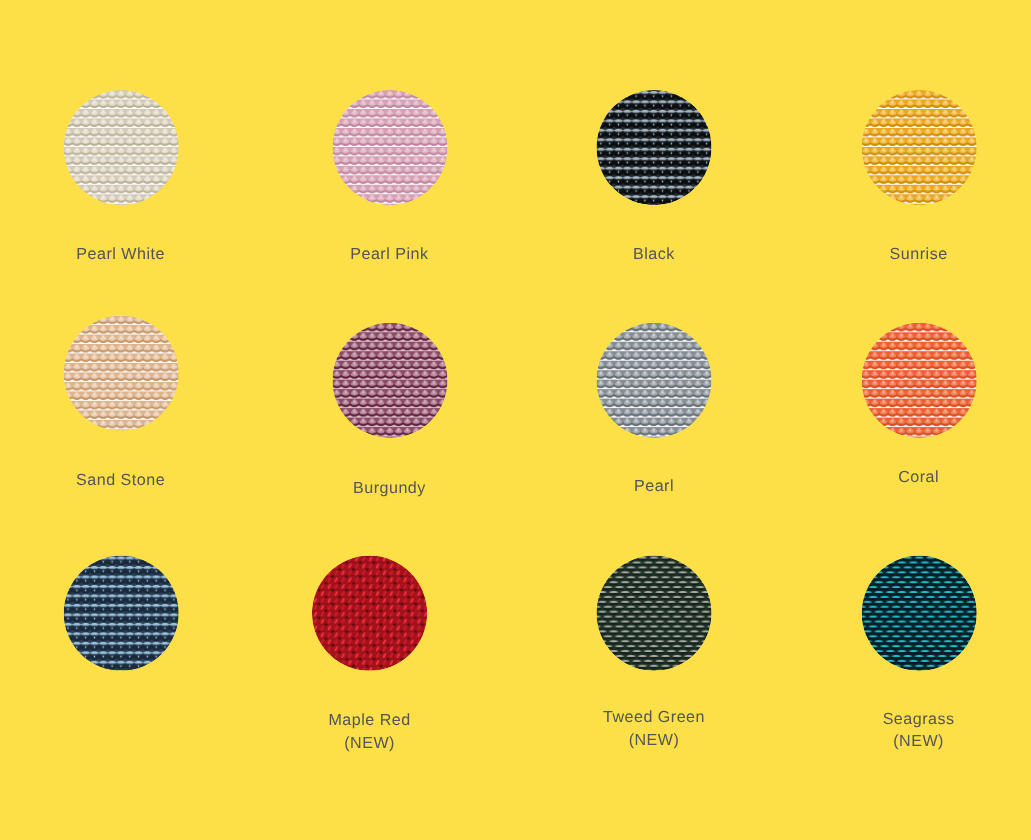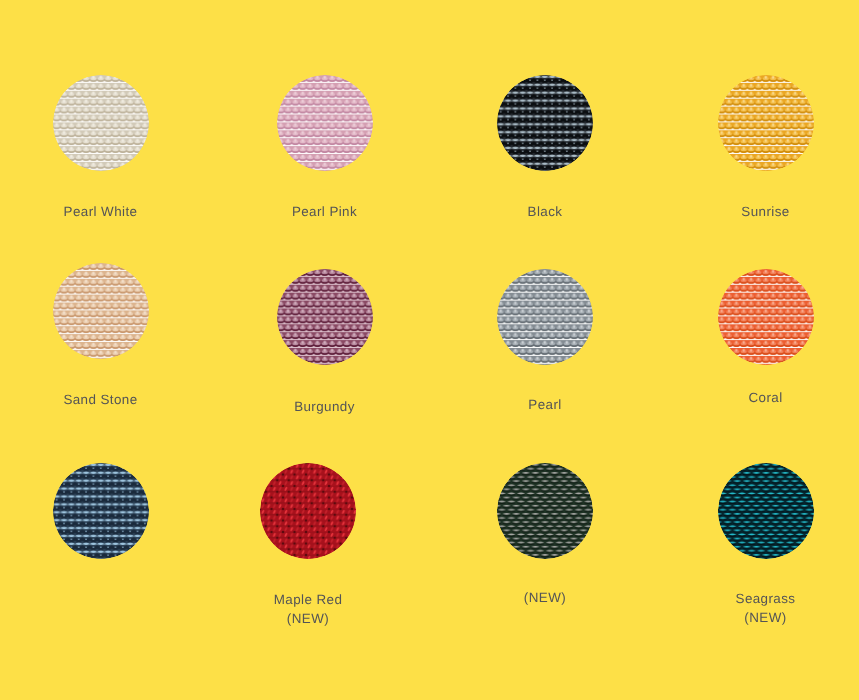--- a/index.html
+++ b/index.html
@@ -295,20 +295,21 @@
               <path d="M5.568 1.8039999999999998C7.1808 1.1766999999999999 8.591999999999999 0.9327499999999999 9.6 0.8978999999999998C10.608 0.9327499999999999 12.0192 1.1766999999999999 13.632 1.8039999999999998C12.0192 2.3267499999999997 10.608 2.44524 9.6 2.44524C8.591999999999999 2.44524 7.1808 2.3267499999999997 5.568 1.8039999999999998Z" fill="#a8a7a5"></path>
               <path d="M10.367999999999999 5.903999999999999C11.980799999999999 5.276699999999999 13.392 5.032749999999999 14.399999999999999 4.997899999999999C15.407999999999998 5.032749999999999 16.8192 5.276699999999999 18.432 5.903999999999999C16.8192 6.426749999999999 15.407999999999998 6.545239999999999 14.399999999999999 6.545239999999999C13.392 6.545239999999999 11.980799999999999 6.426749999999999 10.367999999999999 5.903999999999999Z" fill="#a8a7a5"></path>
               <path d="M15.168 1.8039999999999998C16.7808 1.1766999999999999 18.192 0.9327499999999999 19.2 0.8978999999999998C20.208 0.9327499999999999 21.6192 1.1766999999999999 23.232 1.8039999999999998C21.6192 2.3267499999999997 20.208 2.44524 19.2 2.44524C18.192 2.44524 16.7808 2.3267499999999997 15.168 1.8039999999999998Z" fill="#a8a7a5"></path>
               <path d="M19.968 5.903999999999999C21.5808 5.276699999999999 22.992 5.032749999999999 24 4.997899999999999C25.008 5.032749999999999 26.4192 5.276699999999999 28.032 5.903999999999999C26.4192 6.426749999999999 25.008 6.545239999999999 24 6.545239999999999C22.992 6.545239999999999 21.5808 6.426749999999999 19.968 5.903999999999999Z" fill="#a8a7a5"></path>
             </pattern>
           </defs>
           <circle cx="48" cy="48" r="48" fill="url(#fabric10)"></circle>
         </svg>
       </div>
       <div class="swatch-label" style="margin-top: 30px;">
+        <span class="swatch-name">Tweed Green</span>
         <span class="swatch-tag">(NEW)</span>
       </div>
     </div>
     <div class="swatch-cell" style="left: 665.5px; top: 463px;">
       <div class="swatch-disc">
         <svg width="96" height="96" viewBox="0 0 96 96" xmlns="http://www.w3.org/2000/svg">
           <defs>
             <pattern id="fabric11" width="9.6" height="8.2" patternUnits="userSpaceOnUse">
               <rect x="-1" y="-1" width="11.6" height="10.2" fill="#04262f"></rect>
               <path d="M-13.632 2.4599999999999995Q-9.6 3.772 -5.568 2.4599999999999995L-5.568 3.4439999999999995Q-9.6 4.755999999999999 -13.632 3.4439999999999995Z" fill="#011116"></path>

